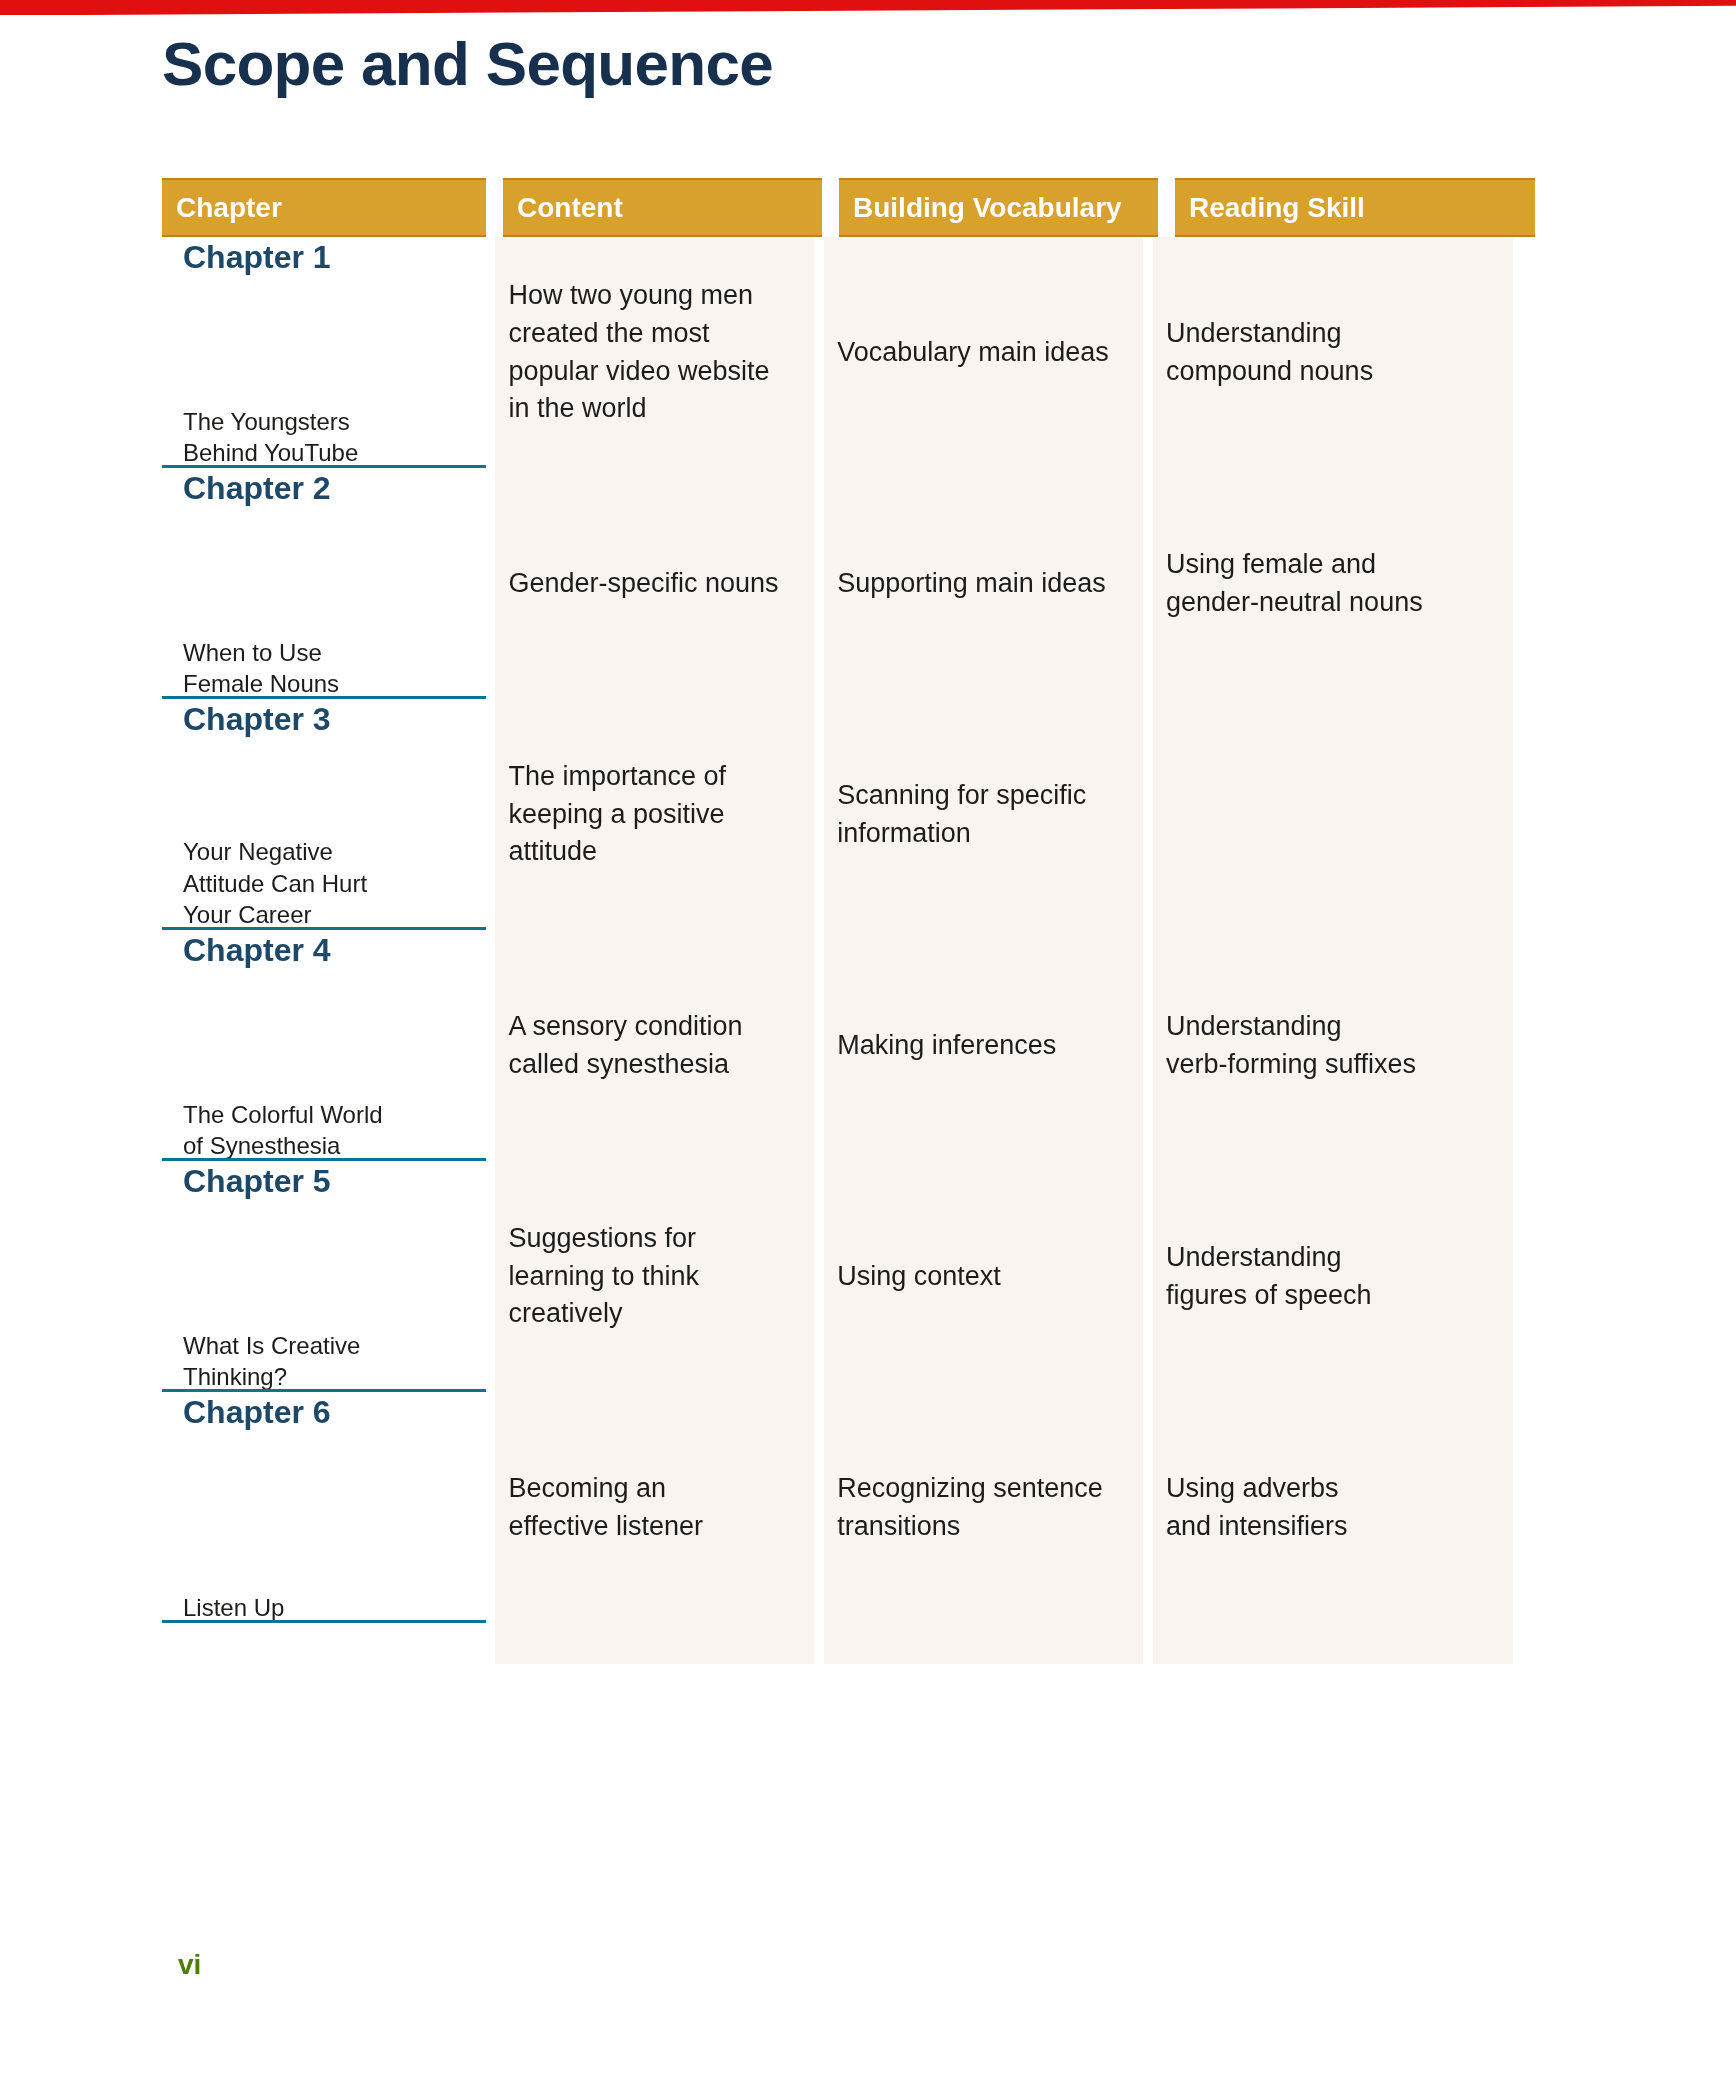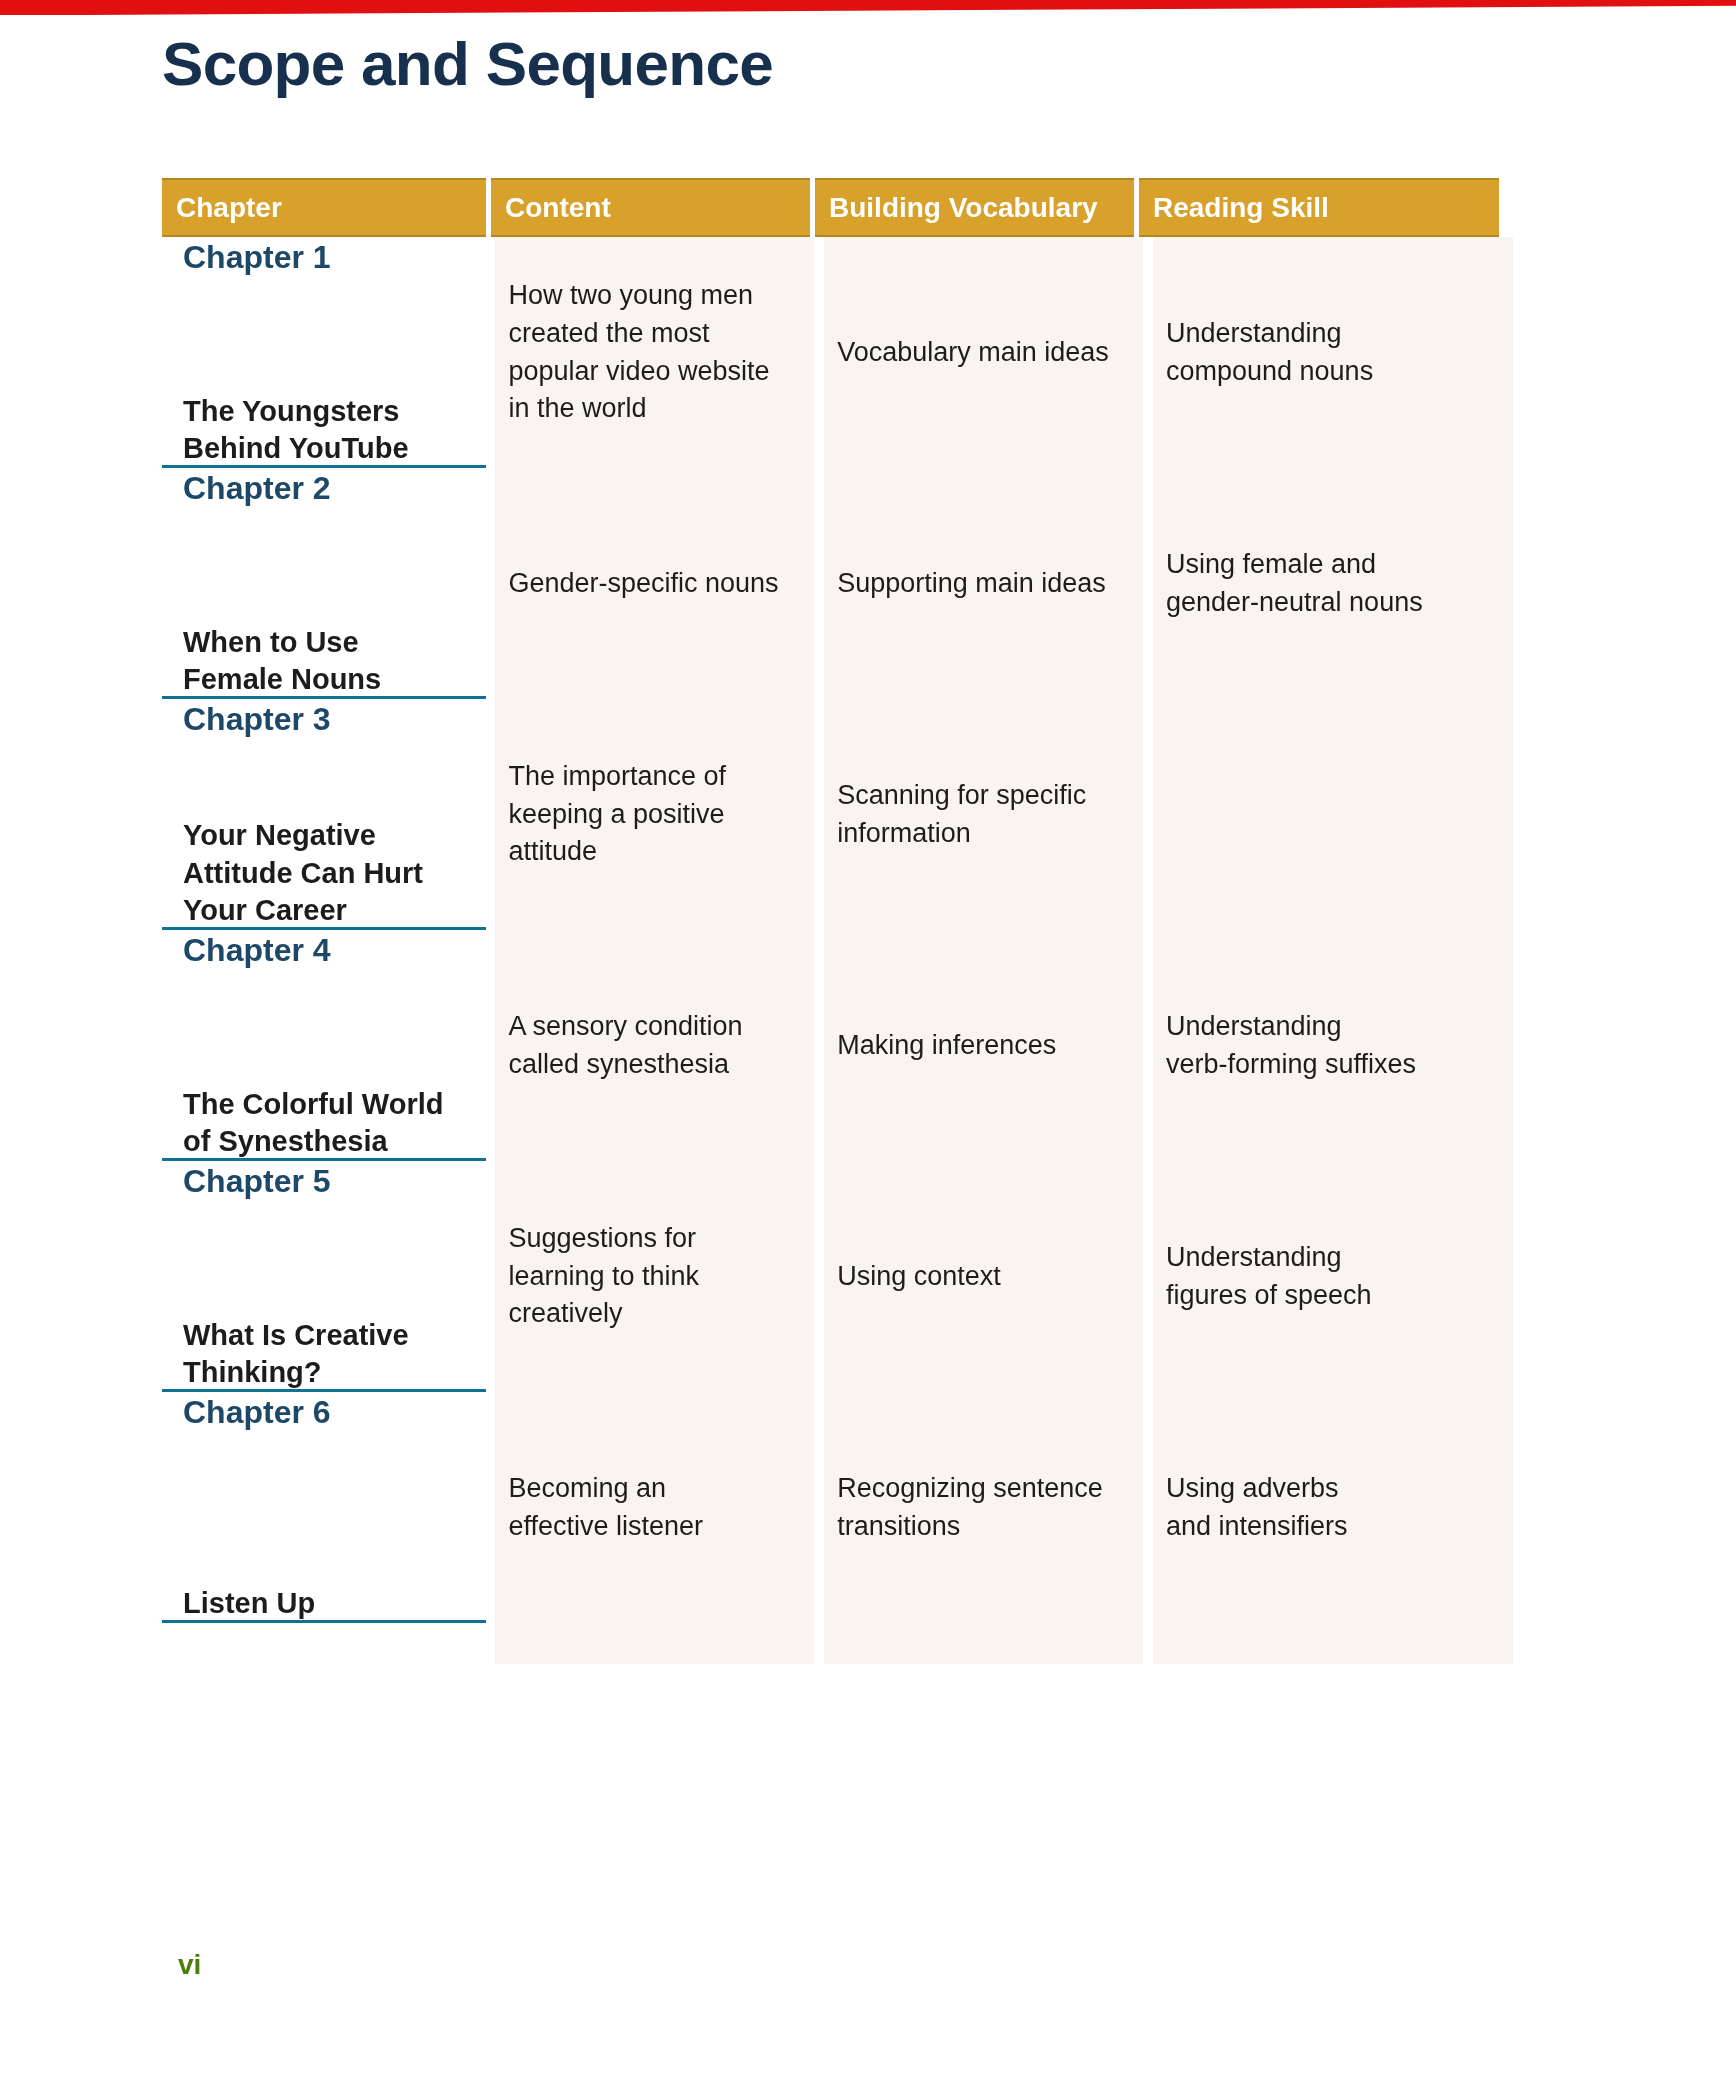--- a/index.html
+++ b/index.html
@@ -32,21 +32,21 @@
   }
   .table{
     position:absolute;top:178px;left:162px;width:1351px;
   }
   .tint-band{position:absolute;top:59px;height:1427px;background:var(--tint);}
   .band-content{left:333px;width:319px;}
   .band-skill{left:662px;width:319px;}
   .band-vocab{left:991px;width:360px;}
   .thead{
     position:relative;
-    display:grid;grid-template-columns:324px 319px 319px 360px;column-gap:5px;
+    display:grid;grid-template-columns:324px 319px 319px 360px;column-gap:17px;
     height:59px;
   }
   .th{
     background:var(--header-bg);
     border-top:2.1px solid var(--header-border);
     border-bottom:2.1px solid var(--header-border);
     color:var(--header-text);
     font-size:28px;font-weight:bold;
     display:flex;align-items:center;
     padding-left:14px;
@@ -64,21 +64,21 @@
   .chapter-cell{
     position:relative;
     padding-left:21px;padding-right:7px;
     line-height:1.3;
     justify-content:space-between;
   }
   .chapter-label{
     font-size:32px;font-weight:bold;color:var(--chapter-label);
   }
   .chapter-title{
-    font-size:29px;font-weight:bold;color:var(--body-text);white-space:pre-line;
+    font-size:24px;font-weight:normal;color:var(--body-text);white-space:pre-line;
   }
   .chapter-rule{
     position:absolute;left:0;bottom:0;width:100%;height:3.5px;
     background:var(--underline);
   }
   .page-number{
     position:absolute;left:162px;top:1949px;
     font-size:28px;font-weight:bold;color:#4d7c0f;margin-left:16px;
   }
 </style>

